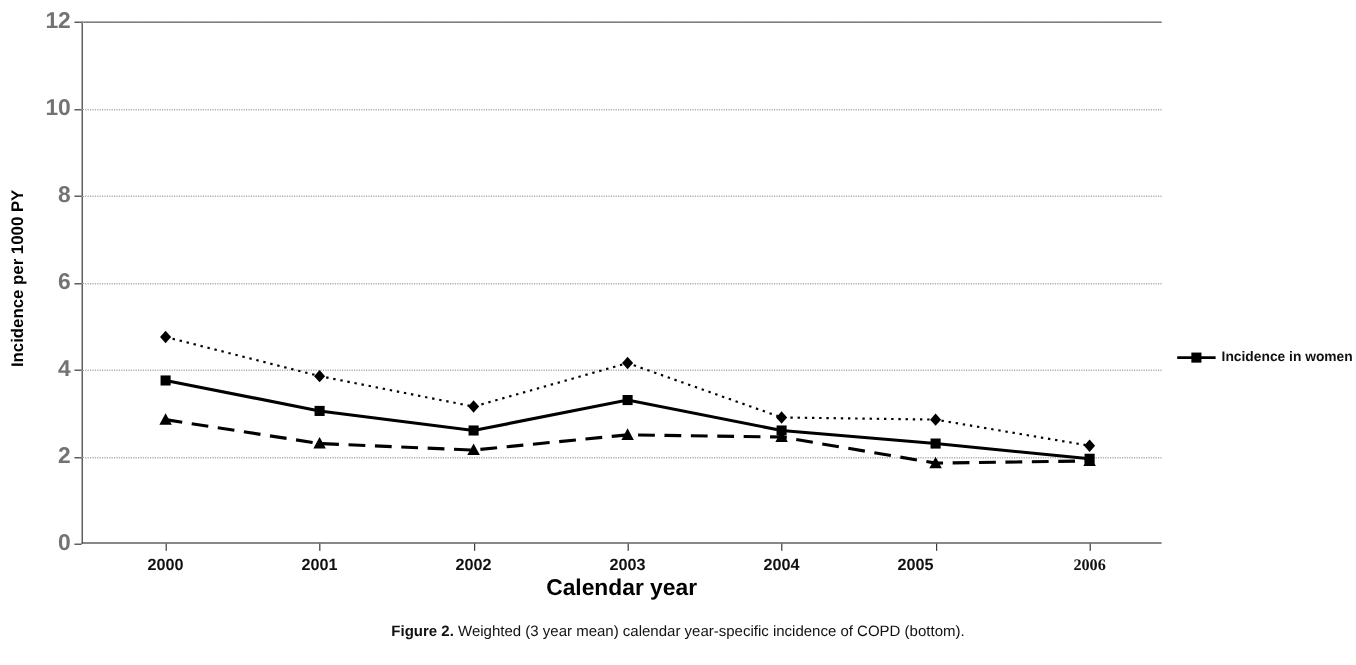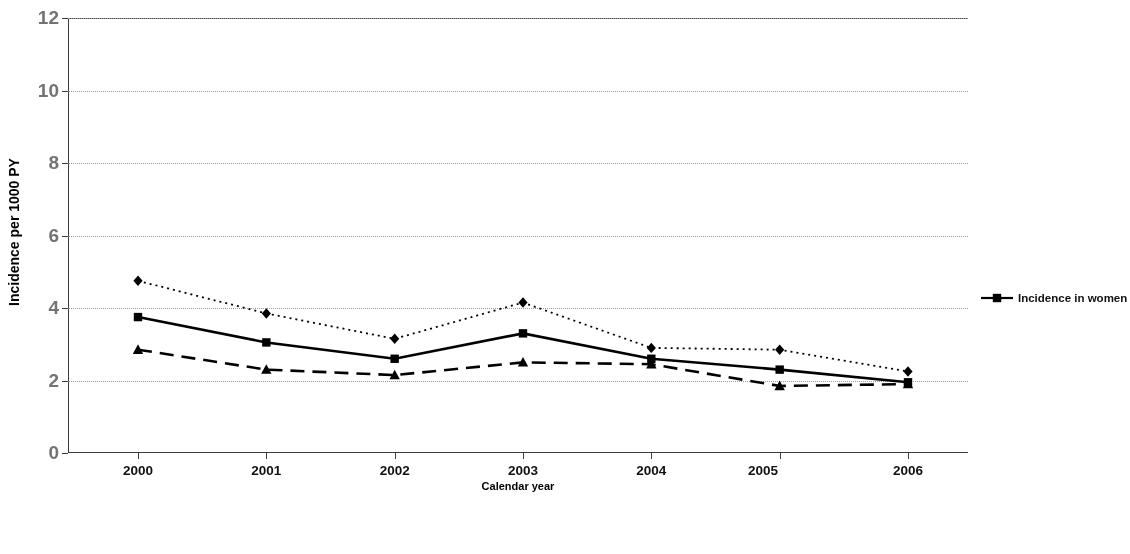--- a/index.html
+++ b/index.html
@@ -108,21 +108,21 @@
     font-size: 14px;
     font-weight: bold;
     white-space: nowrap;
   }
 
   .x-axis-title {
     position: absolute;
     left: 518px;
     top: 480px;
     transform: translateX(-50%);
-    font-size: 11px;
+    font-size: 19px;
     font-weight: bold;
     white-space: nowrap;
   }
 
   
   svg.series-layer {
     position: absolute;
     left: 0;
     top: 0;
     width: 100%;
@@ -209,21 +209,21 @@
         <div class="xtick-label" style="left: 198.333px;">2001</div>
         <div class="xtick-mark" style="left: 326.667px;"></div>
         <div class="xtick-label" style="left: 326.667px;">2002</div>
         <div class="xtick-mark" style="left: 455px;"></div>
         <div class="xtick-label" style="left: 455px;">2003</div>
         <div class="xtick-mark" style="left: 583.333px;"></div>
         <div class="xtick-label" style="left: 583.333px;">2004</div>
         <div class="xtick-mark" style="left: 711.667px;"></div>
         <div class="xtick-label" style="left: 695px;">2005</div>
         <div class="xtick-mark" style="left: 840px;"></div>
-        <div class="xtick-label" style="left: 840px;">2006</div>
+        <div class="xtick-label" style="left: 840px; font-family: Liberation Serif, serif;">2006</div>
       </div>
 
     <svg class="series-layer" id="series-layer" viewBox="0 0 900 435" preserveAspectRatio="none">
         <g>
           <polyline points="70,262.8125 198.33333333333334,295.4375 326.6666666666667,320.8125 455,284.5625 583.3333333333334,329.875 711.6666666666666,331.6875 840,353.4375" fill="none" stroke="#000" stroke-width="1.8" stroke-dasharray="2,4" stroke-linecap="butt"></polyline>
           <polygon points="70,257.6125 74.6,262.8125 70,268.0125 65.4,262.8125" fill="#000"></polygon>
           <polygon points="198.33333333333334,290.2375 202.93333333333334,295.4375 198.33333333333334,300.6375 193.73333333333335,295.4375" fill="#000"></polygon>
           <polygon points="326.6666666666667,315.6125 331.2666666666667,320.8125 326.6666666666667,326.0125 322.06666666666666,320.8125" fill="#000"></polygon>
           <polygon points="455,279.3625 459.6,284.5625 455,289.7625 450.4,284.5625" fill="#000"></polygon>
           <polygon points="583.3333333333334,324.675 587.9333333333334,329.875 583.3333333333334,335.075 578.7333333333333,329.875" fill="#000"></polygon>
@@ -258,14 +258,17 @@
   <div class="legend" id="legend">
       <div class="legend-row">
         <div class="legend-sample"><svg width="34" height="14" viewBox="0 0 34 14">
             <line x1="1" y1="7" x2="33" y2="7" stroke="#000" stroke-width="2.2"></line>
             <rect x="12.8" y="2.8" width="8.4" height="8.4" fill="#000"></rect>
           </svg></div>
         <span class="legend-label">Incidence in women</span>
       </div>
     </div>
 
+  <div class="caption">
+    <b>Figure 2.</b><span> Weighted (3 year mean) calendar year-specific incidence of COPD (bottom).</span>
+  </div>
 
 </div>
 
 </body></html>

